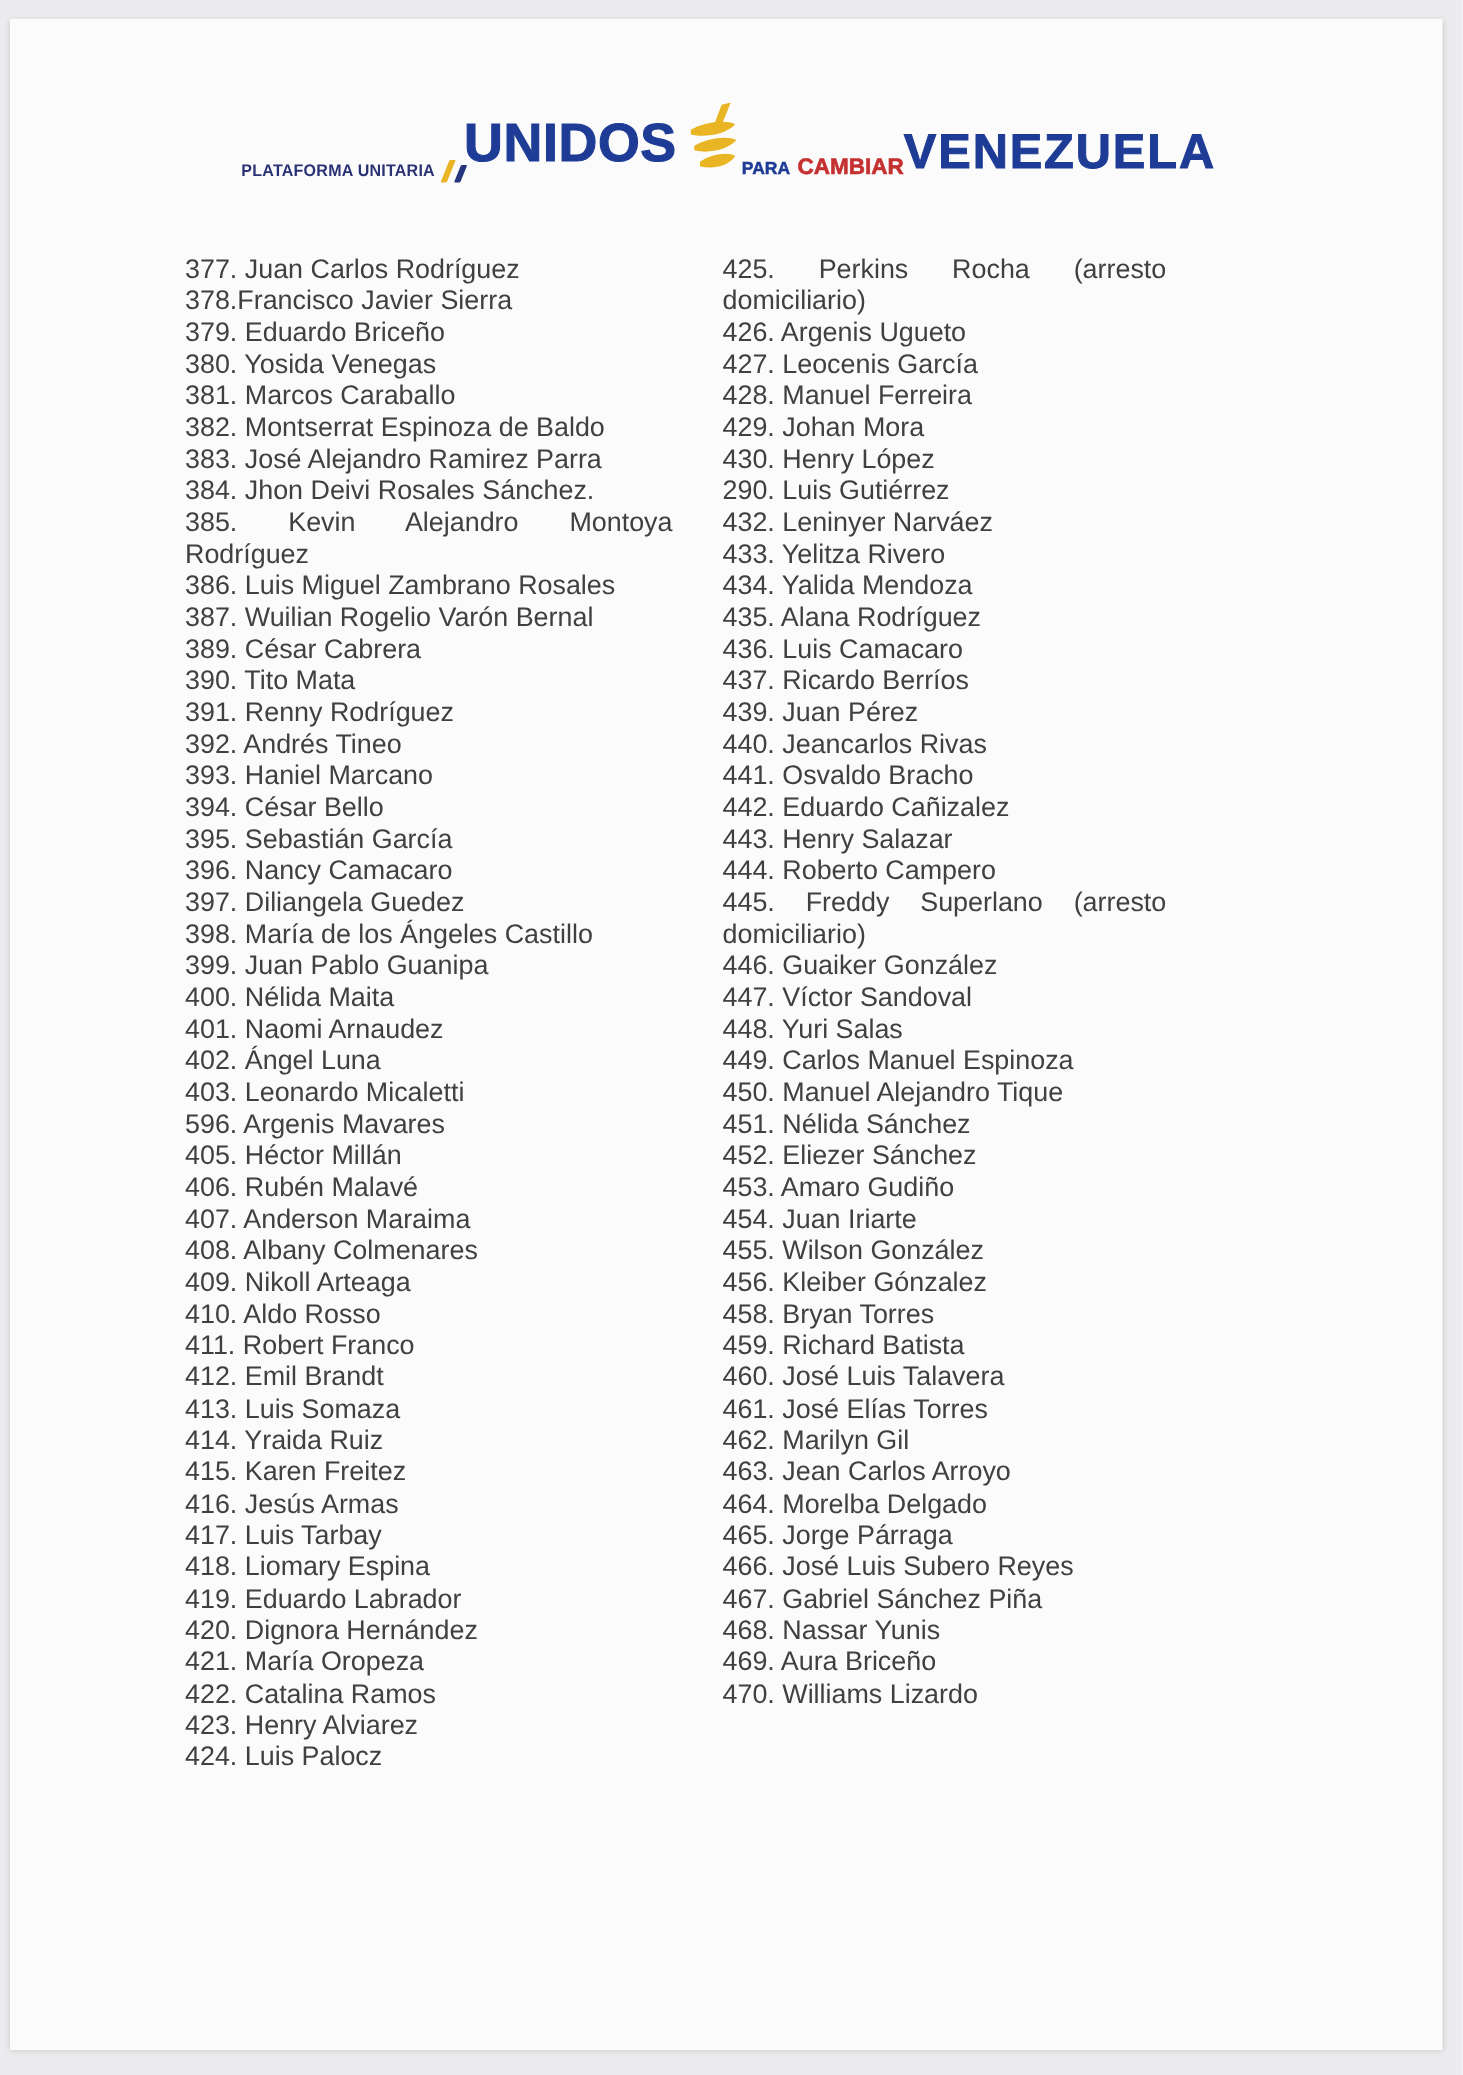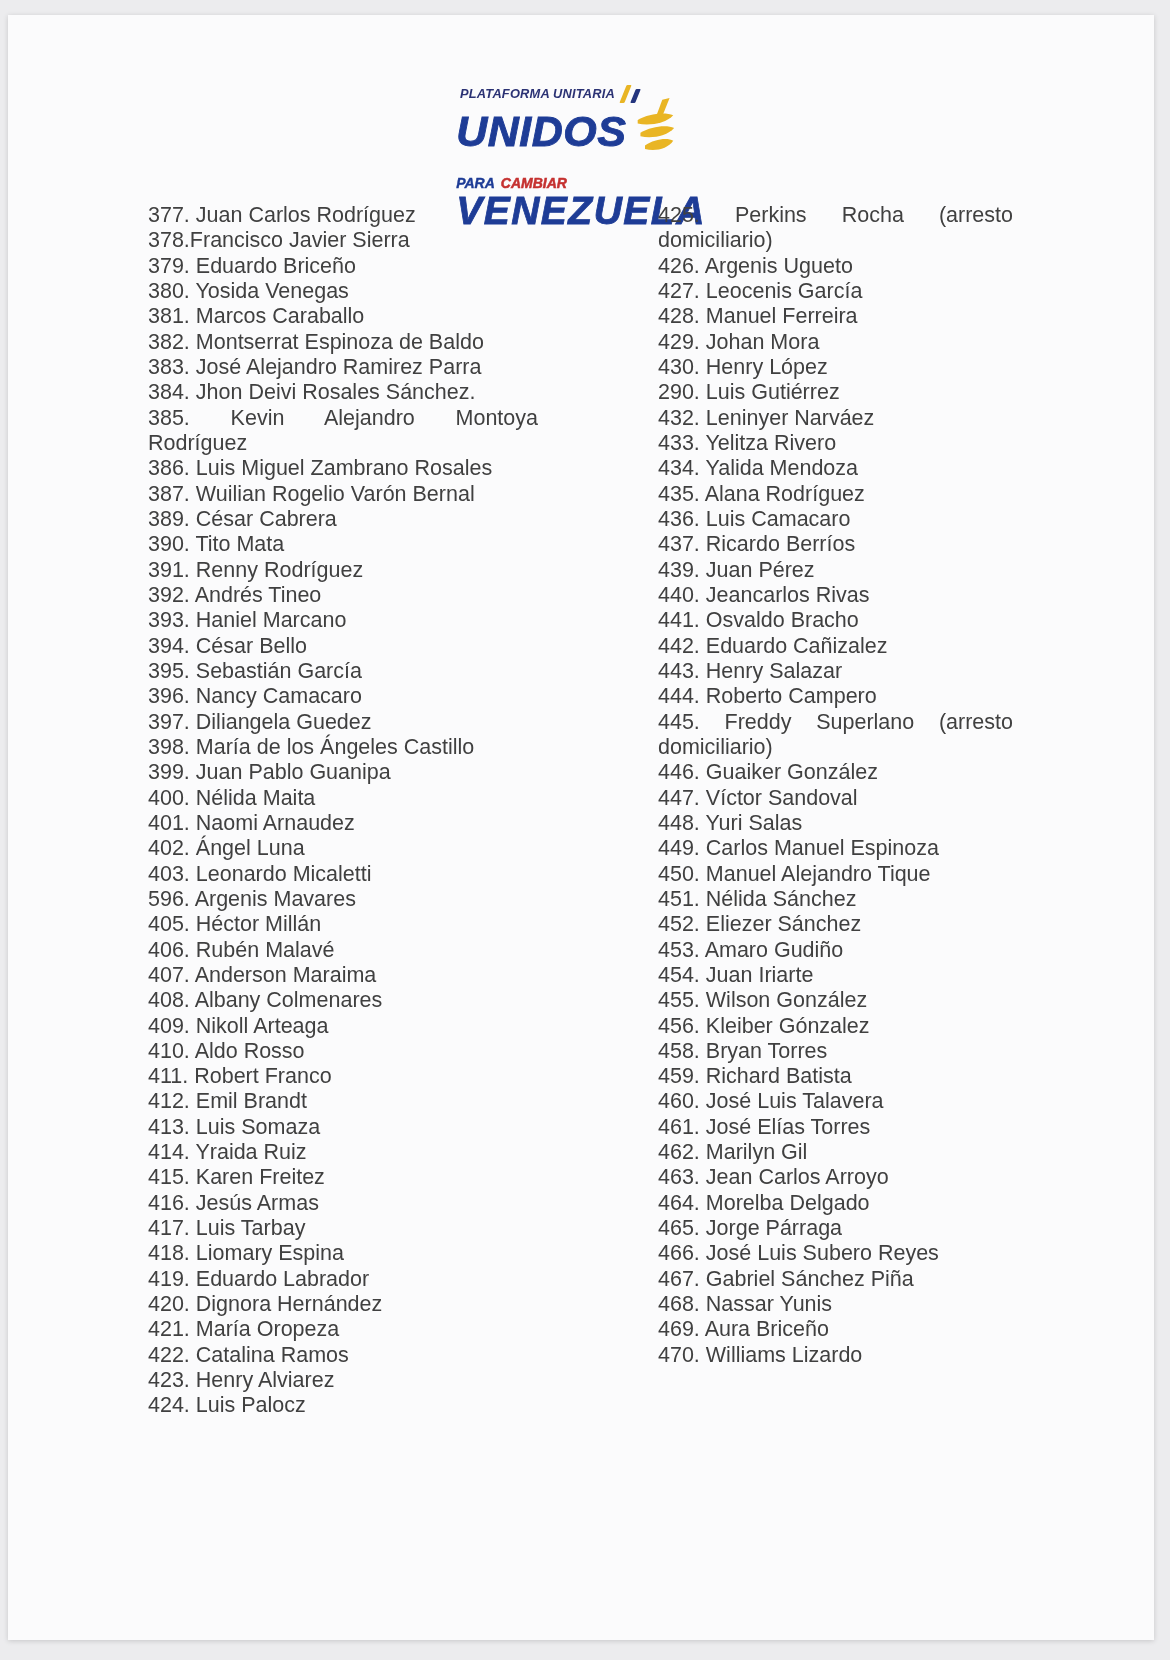--- a/index.html
+++ b/index.html
@@ -13,49 +13,49 @@
     position:absolute;left:8px;top:15px;width:1146px;height:1625px;
     background:#fbfbfc;
     box-shadow:0 1px 5px rgba(0,0,0,0.16);
   }
   
   .logo{
     position:absolute;top:70px;left:0;right:0;
     display:flex;justify-content:center;
   }
   .logo-inner{
-    display:flex;flex-direction:column;align-items:flex-start;
-    font-style:italic;font-weight:bold;position:relative;
+    display:flex;flex-direction:row;align-items:flex-end;
+    font-weight:bold;position:relative;
   }
   .logo-row1{display:flex;align-items:flex-end;gap:4px;}
   .plataforma{
     font-size:13.5px;letter-spacing:0.2px;color:#2b3274;
     transform:scaleX(0.95);
   }
   .slash{display:inline-block;width:5px;height:18px;border-radius:1px;
     transform:skewX(-22deg);margin-bottom:-2px;}
   .slash-yellow{background:#e9b524;}
   .slash-blue{background:#24357e;margin-left:1px;height:14px;}
   .logo-row2{display:flex;align-items:center;position:relative;margin-top:1px;}
   .unidos{
     font-size:43px;color:#1e3c96;letter-spacing:0.5px;
     -webkit-text-stroke:0.9px #1e3c96;
   }
   .hand-icon{margin-left:6px;margin-top:-4px;}
   .logo-row3{display:flex;align-items:baseline;gap:6px;margin-top:15px;}
   .para{font-size:14px;color:#1e3c96;-webkit-text-stroke:0.4px #1e3c96;}
-  .cambiar{font-size:14px;color:#c53130;-webkit-text-stroke:0.5px #c53130;}
+  .cambiar{font-size:18px;color:#c53130;-webkit-text-stroke:0.5px #c53130;}
   .venezuela{
     font-size:39px;color:#1e3c96;letter-spacing:1.5px;margin-top:-2px;
     -webkit-text-stroke:0.8px #1e3c96;
   }
   
   .columns{
     position:absolute;top:188px;left:140px;
-    display:flex;gap:120px;
+    display:flex;gap:40px;
   }
   .col{display:block;}
   .col-left{width:390px;}
   .col-right{width:355px;}
   .list-item{
     font-size:21.5px;line-height:25.33px;color:#404040;
     text-align:justify;
   }
 </style>
 </head>

